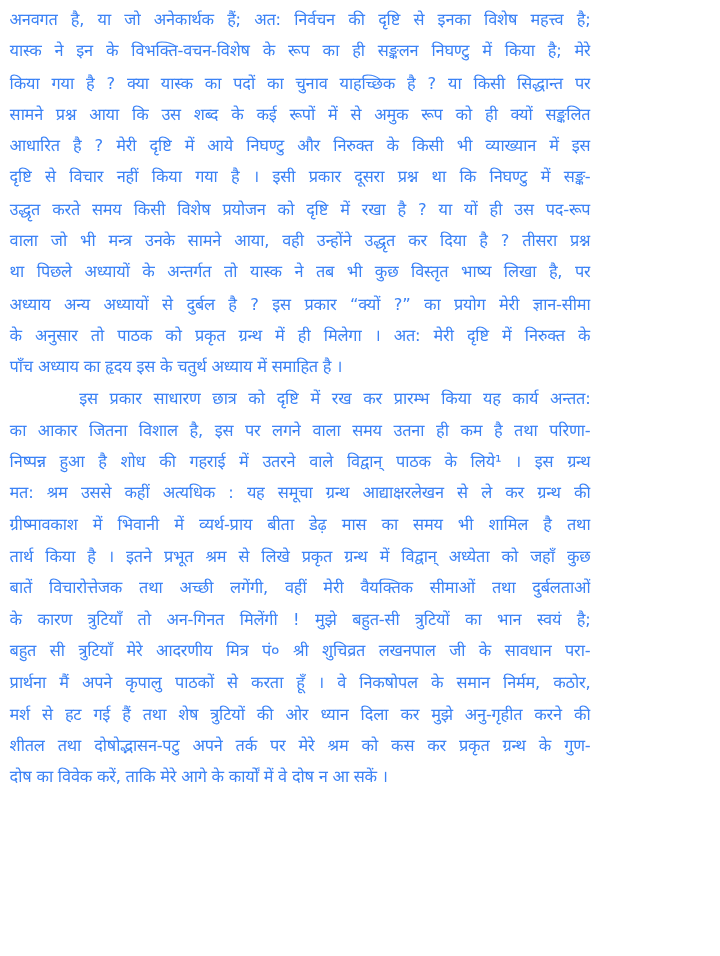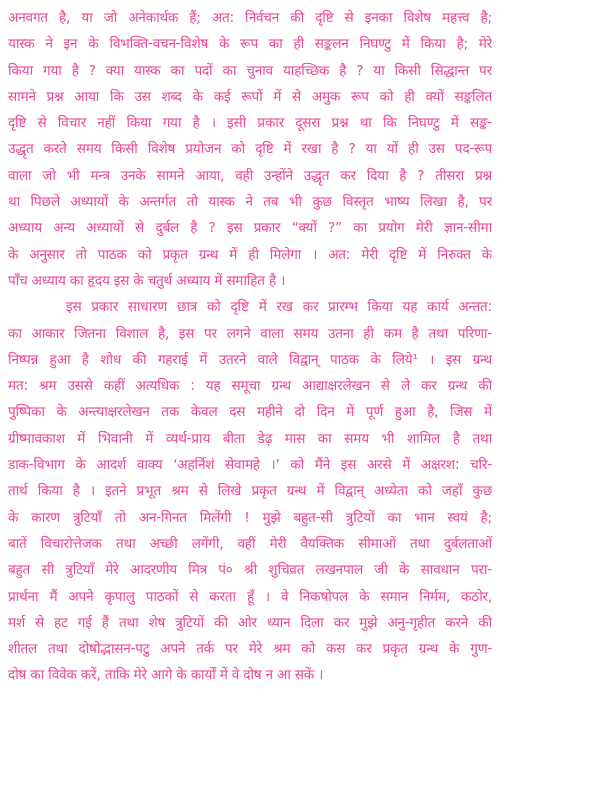--- a/index.html
+++ b/index.html
@@ -3,21 +3,21 @@
 <meta charset="utf-8">
 <style>
   html, body { margin: 0; padding: 0; background: #ffffff; }
   body { width: 600px; height: 797px; overflow: hidden; }
   .page {
     position: relative;
     width: 500px; height: 797px;
     box-sizing: border-box;
     padding: 4px 8px 0 8px;
     background: #ffffff;
-    color: #ec4899;
+    color: #3b82f6;
     font-family: "DejaVu Sans", sans-serif;
     font-size: 13.6px;
   }
   .line {
     height: 26.3px;
     line-height: 26.3px;
     white-space: nowrap;
     overflow: hidden;
     text-align: justify;
     text-align-last: justify;
@@ -28,38 +28,37 @@
 </style>
 </head>
 <body>
 
 <div class="page">
   <div>
     <div class="line">अनवगत है, या जो अनेकार्थक हैं; अत: निर्वचन की दृष्टि से इनका विशेष महत्त्व है;</div>
     <div class="line">यास्क ने इन के विभक्ति-वचन-विशेष के रूप का ही सङ्कलन निघण्टु में किया है; मेरे</div>
     <div class="line">किया गया है ? क्या यास्क का पदों का चुनाव याहच्छिक है ? या किसी सिद्धान्त पर</div>
     <div class="line">सामने प्रश्न आया कि उस शब्द के कई रूपों में से अमुक रूप को ही क्यों सङ्कलित</div>
+    <div class="line">आधारित है ? मेरी दृष्टि में आये निघण्टु और निरुक्त के किसी भी व्याख्यान में इस</div>
     <div class="line">दृष्टि से विचार नहीं किया गया है । इसी प्रकार दूसरा प्रश्न था कि निघण्टु में सङ्क-</div>
     <div class="line">उद्धृत करते समय किसी विशेष प्रयोजन को दृष्टि में रखा है ? या यों ही उस पद-रूप</div>
     <div class="line">वाला जो भी मन्त्र उनके सामने आया, वही उन्होंने उद्धृत कर दिया है ? तीसरा प्रश्न</div>
     <div class="line">था पिछले अध्यायों के अन्तर्गत तो यास्क ने तब भी कुछ विस्तृत भाष्य लिखा है, पर</div>
     <div class="line">अध्याय अन्य अध्यायों से दुर्बल है ? इस प्रकार “क्यों ?” का प्रयोग मेरी ज्ञान-सीमा</div>
     <div class="line">के अनुसार तो पाठक को प्रकृत ग्रन्थ में ही मिलेगा । अत: मेरी दृष्टि में निरुक्त के</div>
     <div class="line last">पाँच अध्याय का हृदय इस के चतुर्थ अध्याय में समाहित है ।</div>
   </div>
   <div>
     <div class="line indent">इस प्रकार साधारण छात्र को दृष्टि में रख कर प्रारम्भ किया यह कार्य अन्तत:</div>
     <div class="line">का आकार जितना विशाल है, इस पर लगने वाला समय उतना ही कम है तथा परिणा-</div>
     <div class="line">निष्पन्न हुआ है शोध की गहराई में उतरने वाले विद्वान् पाठक के लिये¹ । इस ग्रन्थ</div>
     <div class="line">मत: श्रम उससे कहीं अत्यधिक : यह समूचा ग्रन्थ आद्याक्षरलेखन से ले कर ग्रन्थ की</div>
-    <div class="line">पुष्पिका के अन्त्याक्षरलेखन तक केवल दस महीने दो दिन में पूर्ण हुआ है, जिस में</div>
     <div class="line">ग्रीष्मावकाश में भिवानी में व्यर्थ-प्राय बीता डेढ़ मास का समय भी शामिल है तथा</div>
-    <div class="line">डाक-विभाग के आदर्श वाक्य ‘अहर्निशं सेवामहे ।’ को मैंने इस अरसे में अक्षरश: चरि-</div>
     <div class="line">तार्थ किया है । इतने प्रभूत श्रम से लिखे प्रकृत ग्रन्थ में विद्वान् अध्येता को जहाँ कुछ</div>
+    <div class="line">बातें विचारोत्तेजक तथा अच्छी लगेंगी, वहीं मेरी वैयक्तिक सीमाओं तथा दुर्बलताओं</div>
     <div class="line">के कारण त्रुटियाँ तो अन-गिनत मिलेंगी ! मुझे बहुत-सी त्रुटियों का भान स्वयं है;</div>
-    <div class="line">बातें विचारोत्तेजक तथा अच्छी लगेंगी, वहीं मेरी वैयक्तिक सीमाओं तथा दुर्बलताओं</div>
     <div class="line">बहुत सी त्रुटियाँ मेरे आदरणीय मित्र पं० श्री शुचिव्रत लखनपाल जी के सावधान परा-</div>
     <div class="line">प्रार्थना मैं अपने कृपालु पाठकों से करता हूँ । वे निकषोपल के समान निर्मम, कठोर,</div>
     <div class="line">मर्श से हट गई हैं तथा शेष त्रुटियों की ओर ध्यान दिला कर मुझे अनु-गृहीत करने की</div>
     <div class="line">शीतल तथा दोषोद्भासन-पटु अपने तर्क पर मेरे श्रम को कस कर प्रकृत ग्रन्थ के गुण-</div>
     <div class="line last">दोष का विवेक करें, ताकि मेरे आगे के कार्यों में वे दोष न आ सकें ।</div>
   </div>
 </div>
 
 </body></html>

